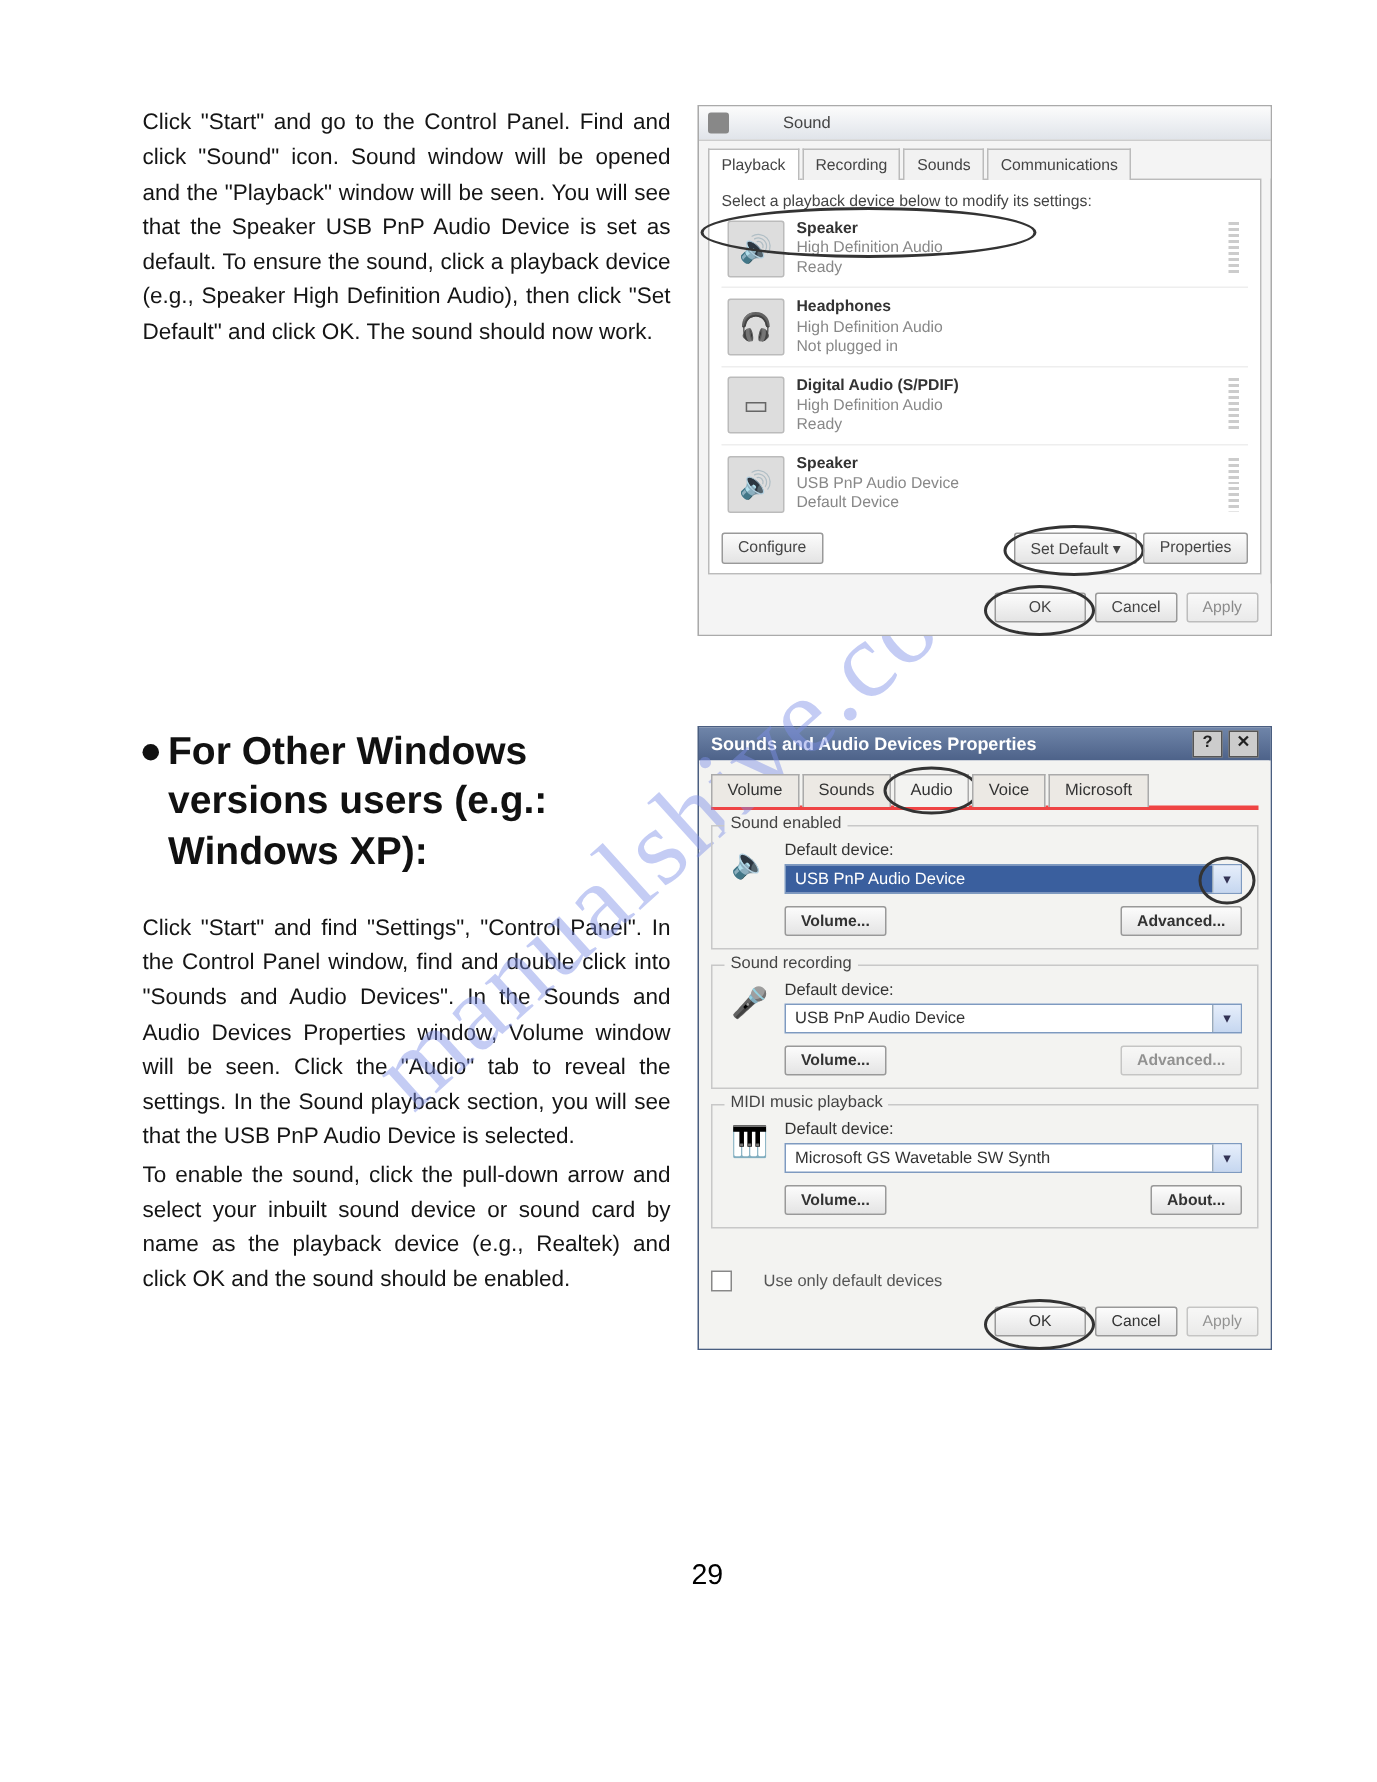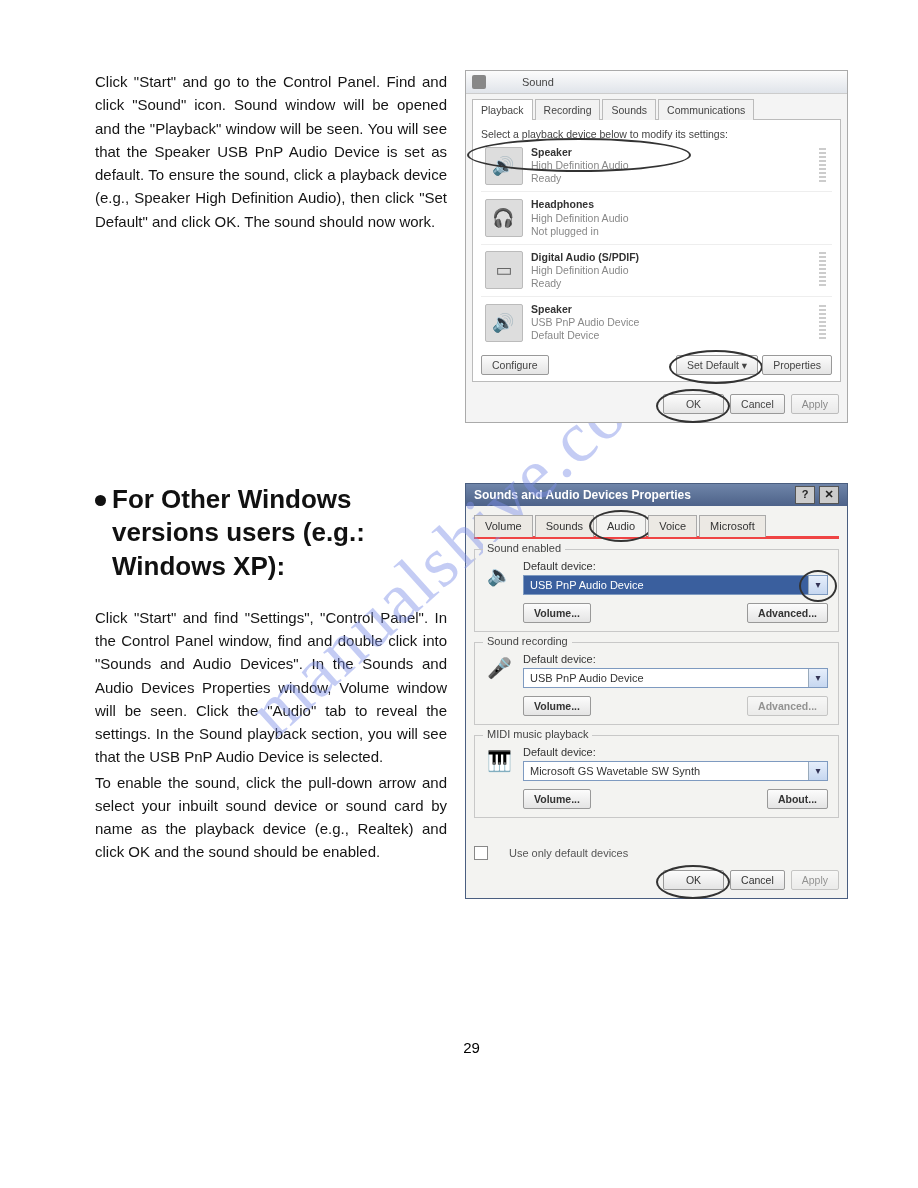--- a/index.html
+++ b/index.html
@@ -50,21 +50,21 @@
     color: #111;
   }
   .body-text {
     font-size: 15px;
     line-height: 1.55;
     text-align: justify;
     color: #151515;
   }
   .page-num {
     text-align: center;
-    font-size: 15px;
+    font-size: 19px;
     margin-top: 140px;
   }
 
   
   .win7 {
     border: 1px solid #aaa;
     background: #f4f4f4;
     font-size: 11px;
     color: #444;
     position: relative;

